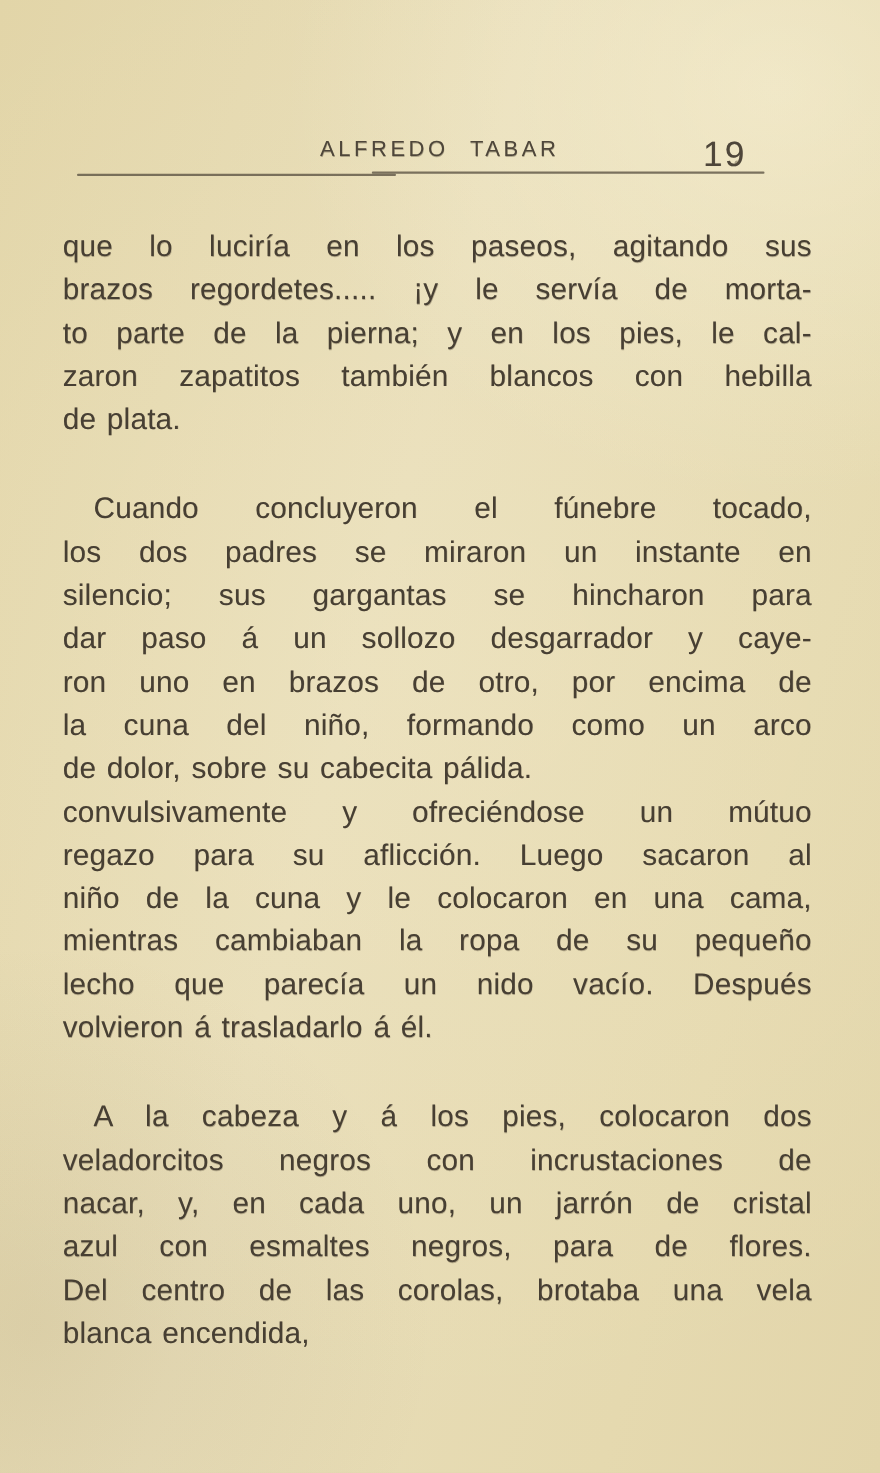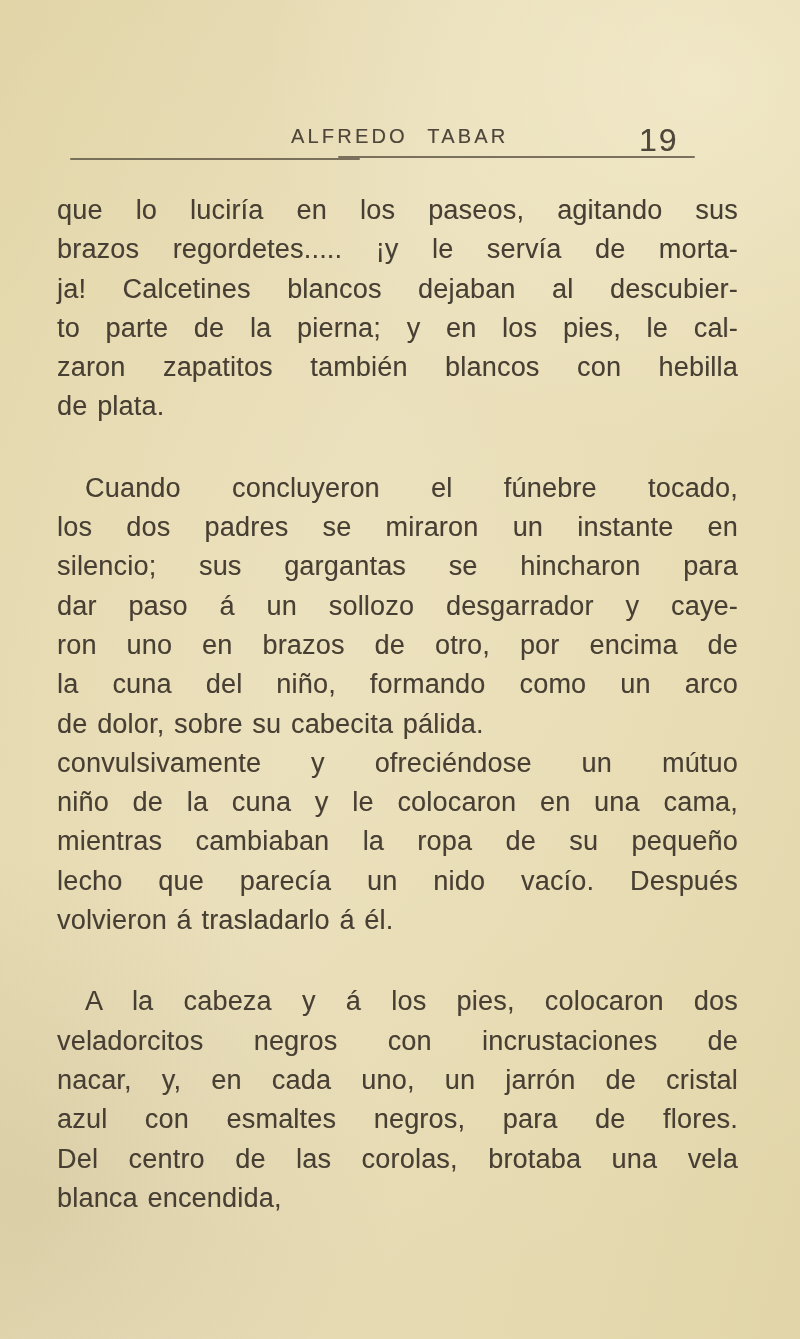--- a/index.html
+++ b/index.html
@@ -56,21 +56,21 @@
     background: var(--rule, #5a5141);
     opacity: 0.78;
     border-radius: 1px;
   }
   .rule-left  { left: 70px;  top: 158px; width: 290px; height: 1.6px; }
   .rule-right { left: 338px; top: 156px; width: 357px; height: 2.2px; }
   
   .text-block {
     position: absolute;
     left: 57px;
-    top: 191px;
+    top: 205px;
     width: 681px;
     font-size: 27px;
     line-height: 39.3px;
     letter-spacing: 0.2px;
     word-spacing: 2px;
     text-shadow: 0.3px 0.3px 0 rgba(70,60,45,0.32);
   }
   .para { margin: 0; }
   .line {
     height: 39.3px;
@@ -87,36 +87,36 @@
 <div class="page">
   <span class="author">ALFREDO TABAR</span>
   <span class="pagenum">19</span>
   <span class="speck"></span>
   <div class="rule rule-left"></div>
   <div class="rule rule-right"></div>
   <div class="text-block">
       <div class="para">
         <div class="line">que lo luciría en los paseos, agitando sus</div>
         <div class="line">brazos regordetes..... ¡y le servía de morta-</div>
-        <div class="line">ja! Calcetines blancos dejaban al descubier-</div>
         <div class="line">to parte de la pierna; y en los pies, le cal-</div>
         <div class="line">zaron zapatitos también blancos con hebilla</div>
         <div class="line last">de plata.</div>
       </div>
       <div class="para">
         <div class="line indent">Cuando concluyeron el fúnebre tocado,</div>
         <div class="line">los dos padres se miraron un instante en</div>
         <div class="line">silencio; sus gargantas se hincharon para</div>
         <div class="line">dar paso á un sollozo desgarrador y caye-</div>
         <div class="line">ron uno en brazos de otro, por encima de</div>
         <div class="line">la cuna del niño, formando como un arco</div>
         <div class="line last">de dolor, sobre su cabecita pálida.</div>
       </div>
       <div class="para">
         <div class="line">convulsivamente y ofreciéndose un mútuo</div>
+        <div class="line">regazo para su aflicción. Luego sacaron al</div>
         <div class="line">niño de la cuna y le colocaron en una cama,</div>
         <div class="line">mientras cambiaban la ropa de su pequeño</div>
         <div class="line">lecho que parecía un nido vacío. Después</div>
         <div class="line last">volvieron á trasladarlo á él.</div>
       </div>
       <div class="para">
         <div class="line indent">A la cabeza y á los pies, colocaron dos</div>
         <div class="line">veladorcitos negros con incrustaciones de</div>
         <div class="line">nacar, y, en cada uno, un jarrón de cristal</div>
         <div class="line">azul con esmaltes negros, para de flores.</div>

